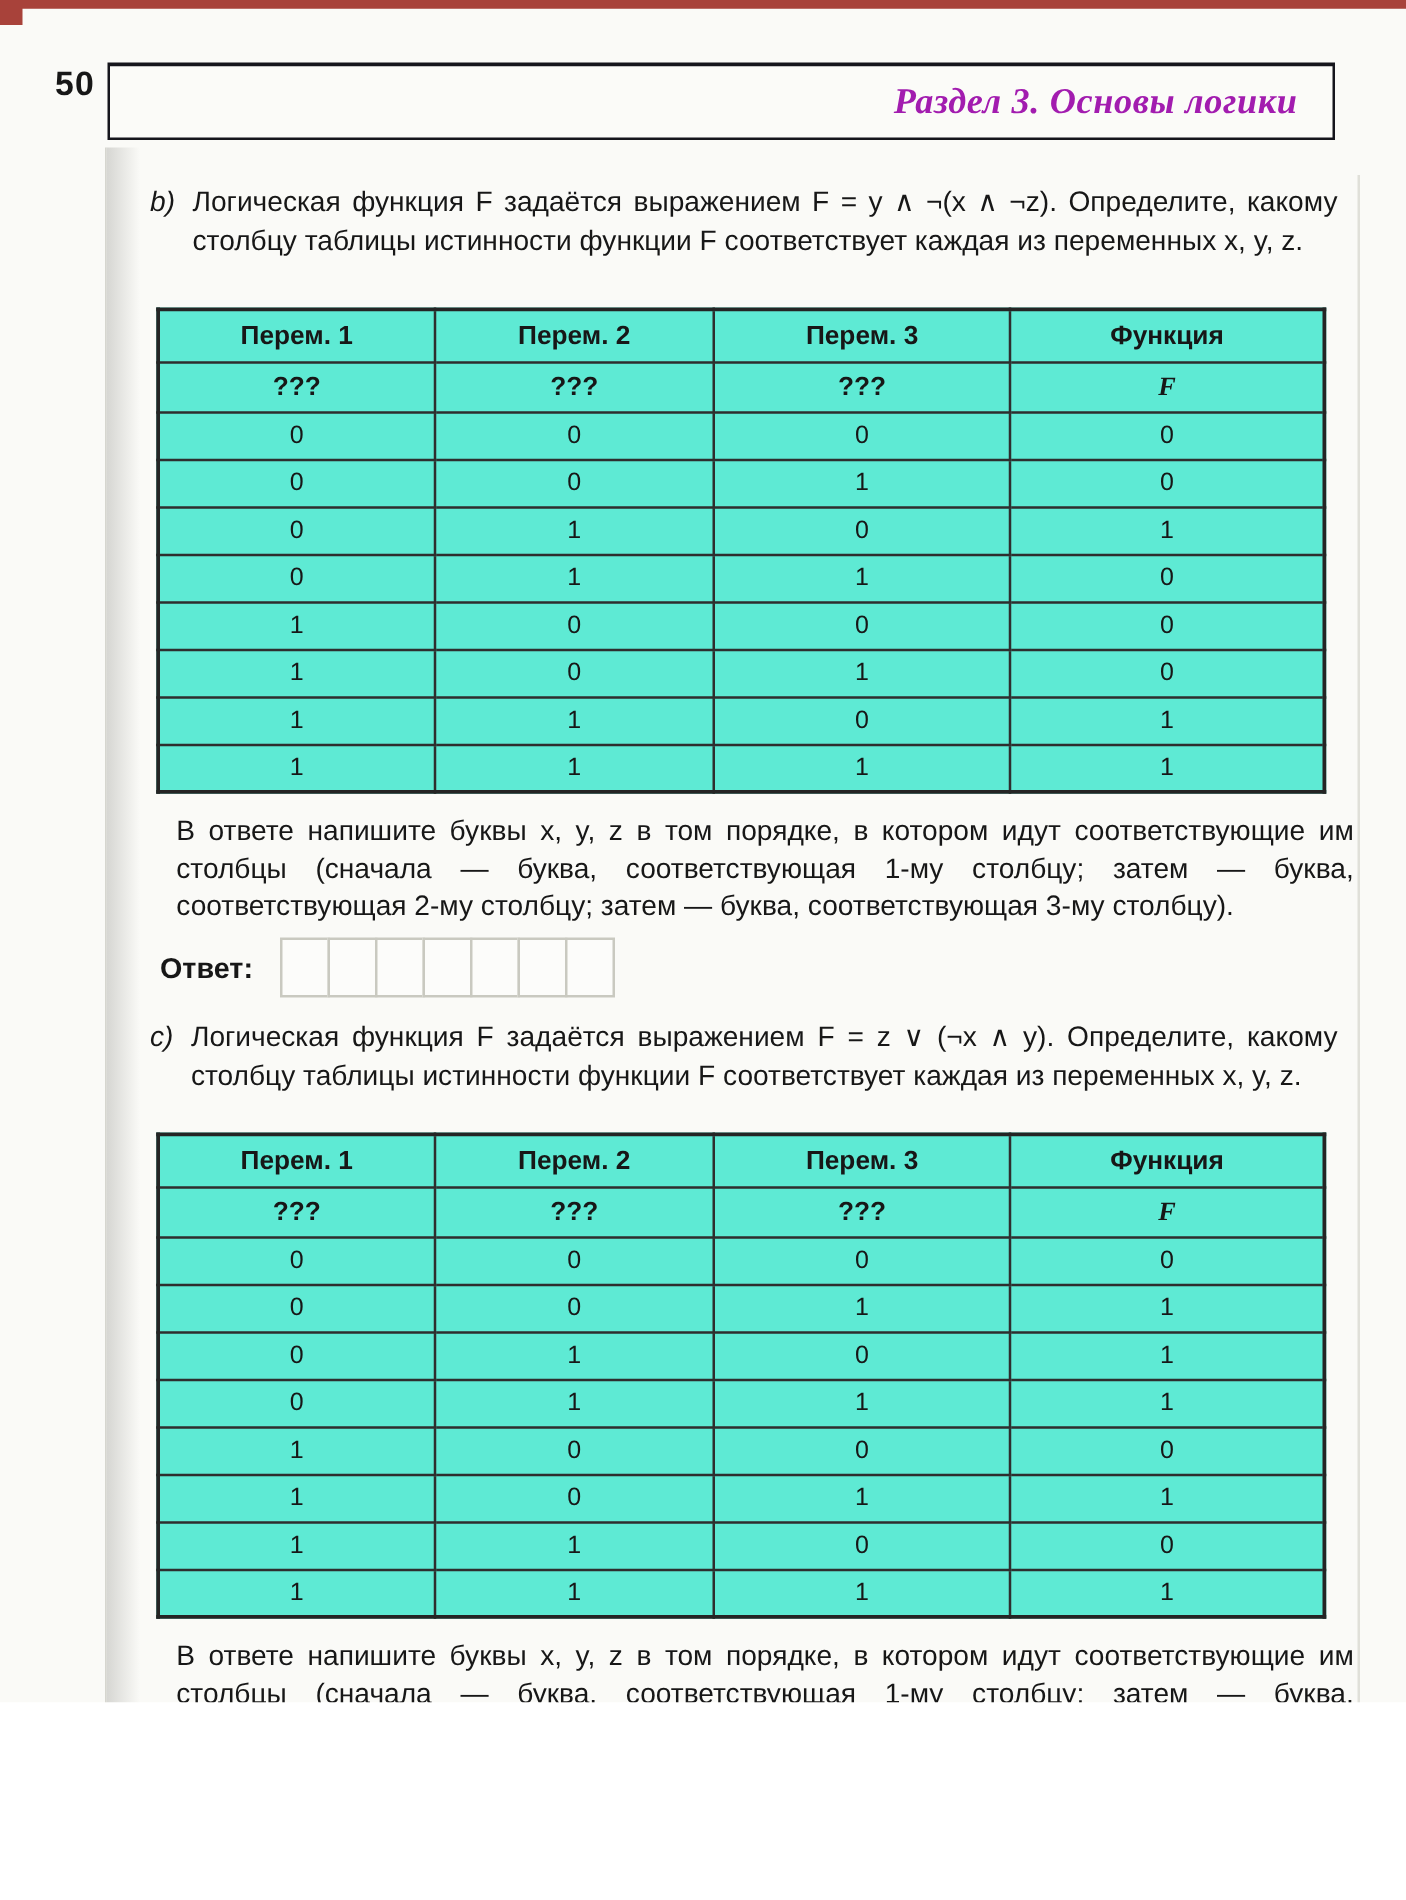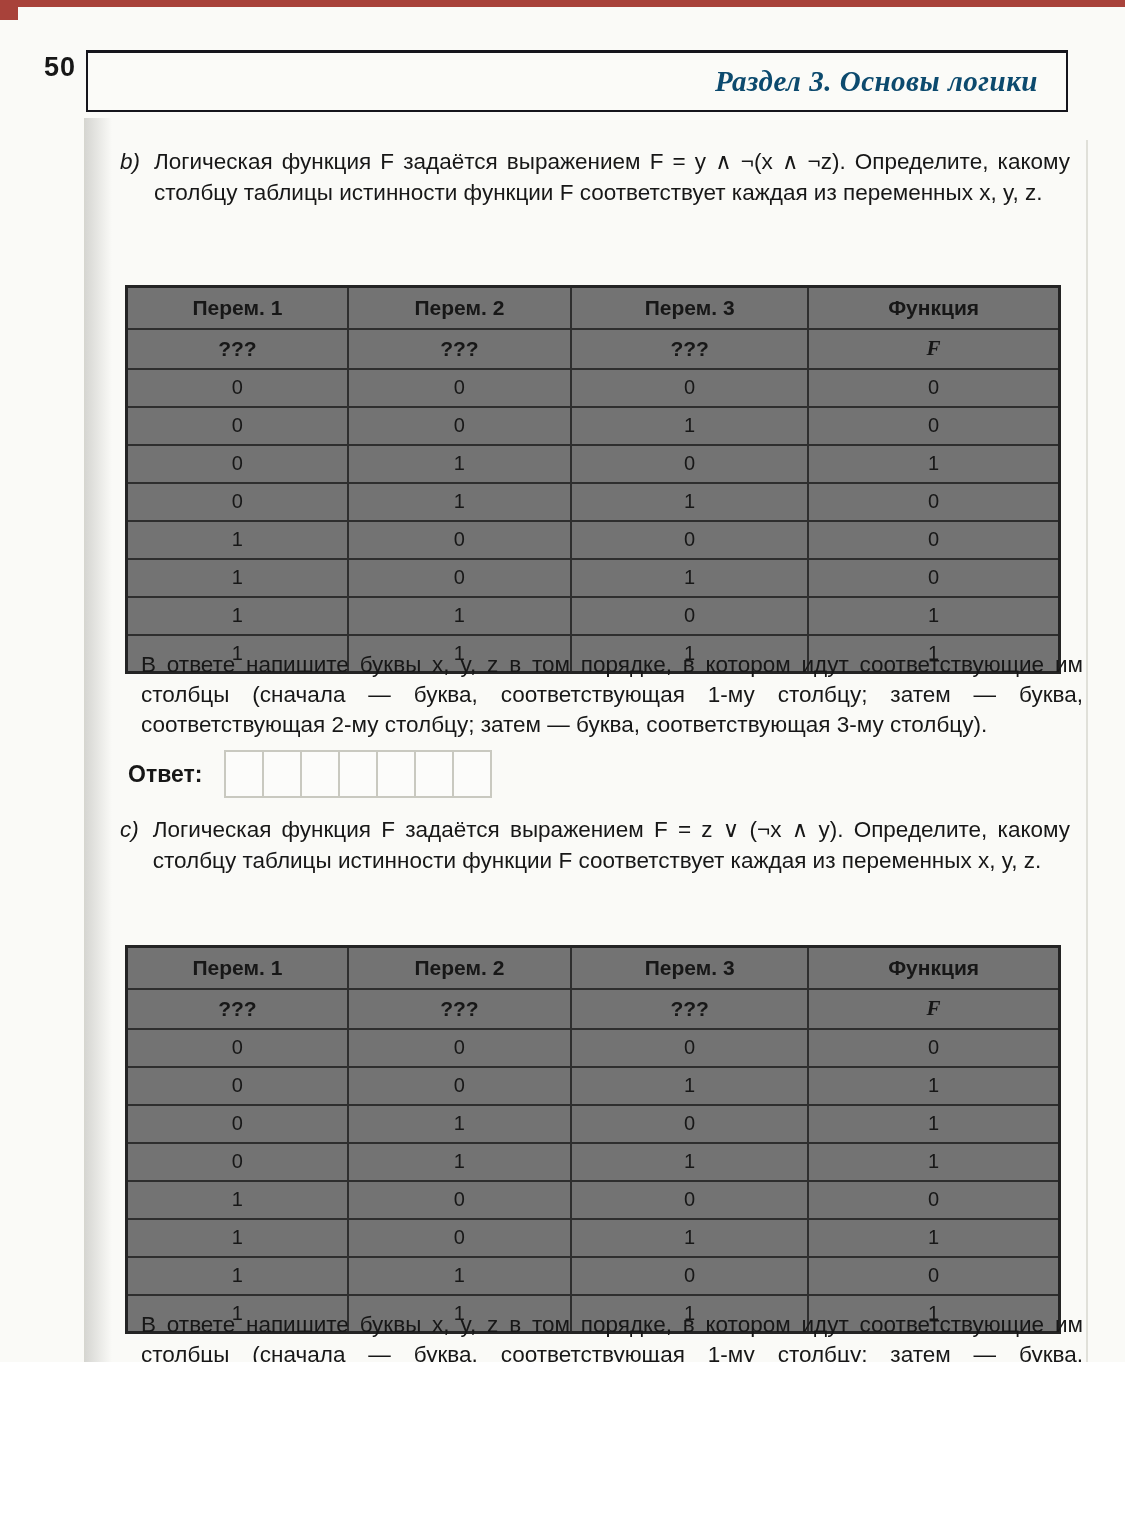--- a/index.html
+++ b/index.html
@@ -31,21 +31,21 @@
     border: 2px solid #15151c;
     border-top-width: 3px;
     display: flex; align-items: center; justify-content: flex-end;
     padding-right: 28px;
     background: #fbfbf8;
   }
   .header-text {
     font-family: "Liberation Serif", serif;
     font-weight: bold; font-style: italic;
     font-size: 29px; letter-spacing: 0.5px;
-    color: #0c4a6e;
+    color: #a21caf;
   }
   .gutter-shadow {
     position: absolute; left: 84px; top: 118px;
     width: 28px; height: 1392px;
     background: linear-gradient(to right, rgba(110,110,104,0.26), rgba(110,110,104,0));
     border-left: 1px solid #d6d6cf;
   }
   .right-edge {
     position: absolute; left: 1086px; top: 140px;
     width: 2px; height: 1360px;
@@ -54,23 +54,22 @@
   .task-para {
     position: absolute; left: 120px; width: 950px;
     display: flex; gap: 14px;
     font-size: 22.5px; line-height: 31px;
   }
   .task-label { font-style: italic; flex: 0 0 auto; }
   .task-text { margin: 0; text-align: justify; }
   .truth-table {
     position: absolute; left: 125px; width: 936px;
     border-collapse: collapse;
-    background: #737373;
+    background: #5eead4;
     border: 3px solid #242424;
-    margin-top: 39px;
   }
   .truth-table th, .truth-table td {
     border: 2px solid #2e2e2e;
     text-align: center; vertical-align: middle;
     padding: 0;
   }
   .truth-table thead th { height: 42px; font-size: 21px; font-weight: bold; }
   .truth-table tr.subheader td { height: 40px; font-size: 21px; font-weight: bold; }
   .truth-table tbody td { height: 38px; font-size: 20px; font-weight: normal; }
   .truth-table td.fcell {

